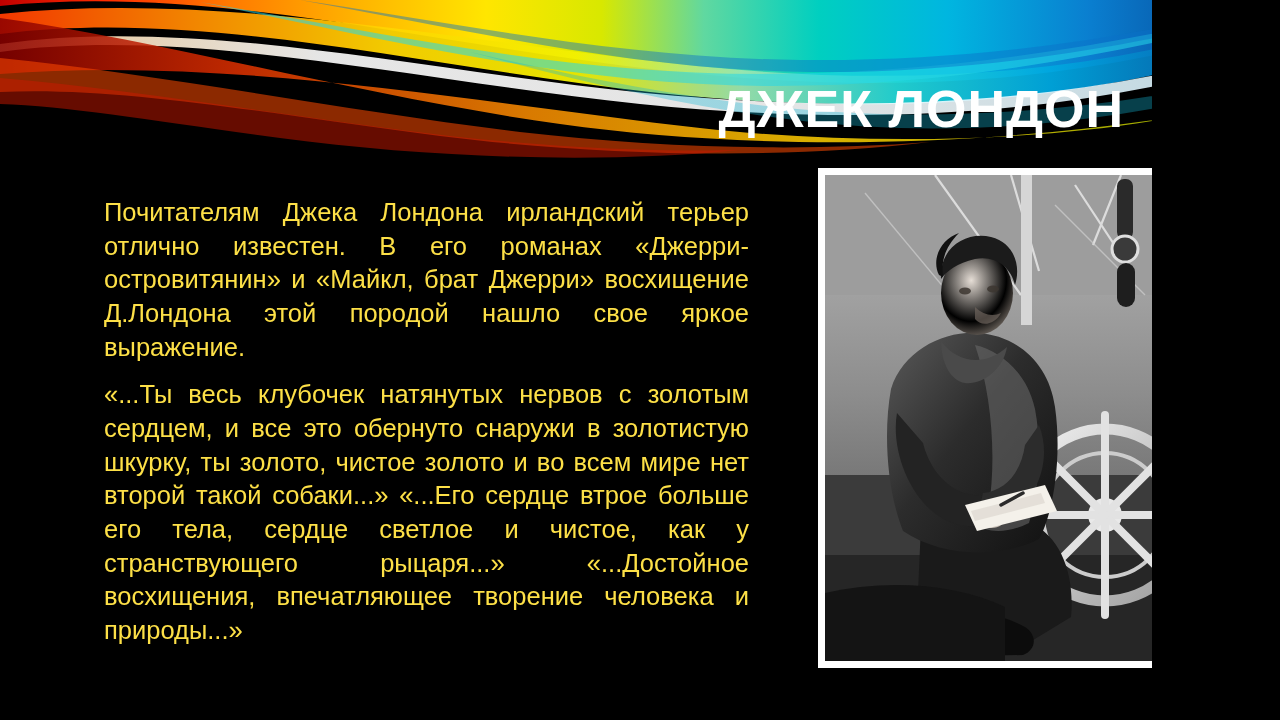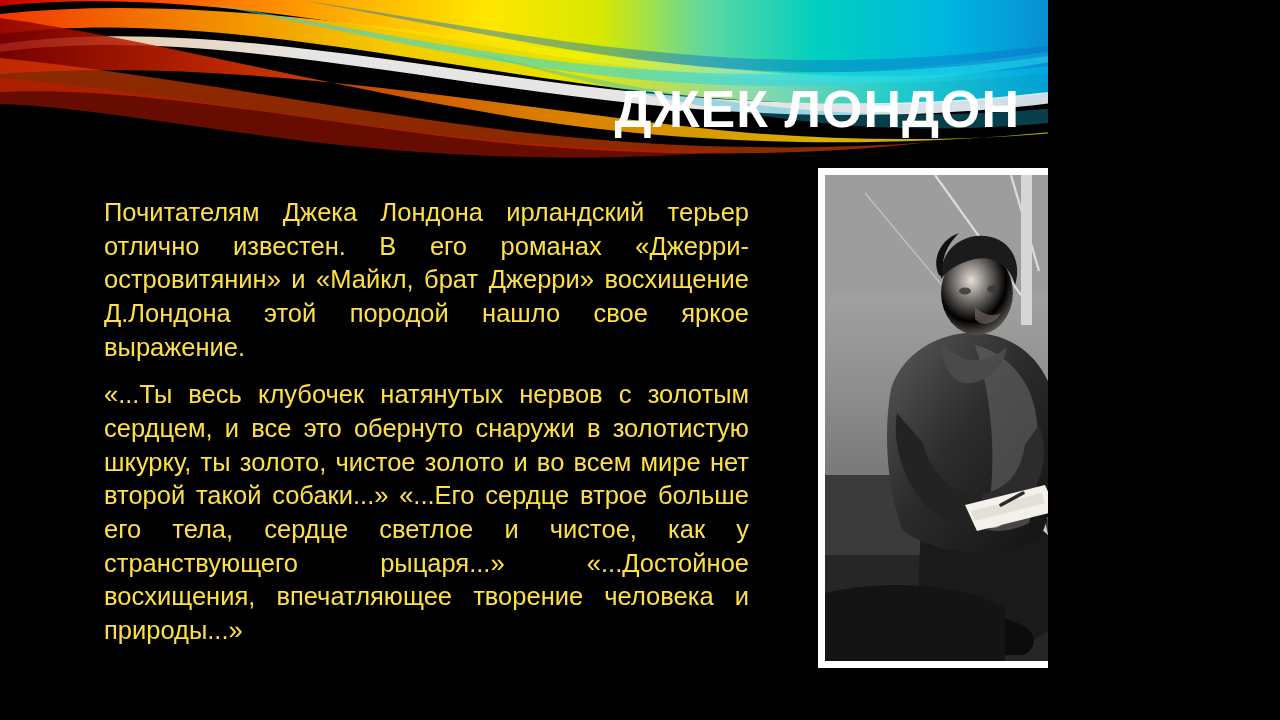--- a/index.html
+++ b/index.html
@@ -2,21 +2,21 @@
 <html><head>
 <meta charset="utf-8">
 <style>
   html, body {
     margin: 0;
     padding: 0;
     background: #000;
   }
   .slide {
     position: relative;
-    width: 1048px;
+    width: 1152px;
     height: 720px;
     background: #000000;
     overflow: hidden;
     font-family: "Liberation Sans", sans-serif;
   }
 
   
   .banner {
     position: absolute;
     left: 0; top: 0;

